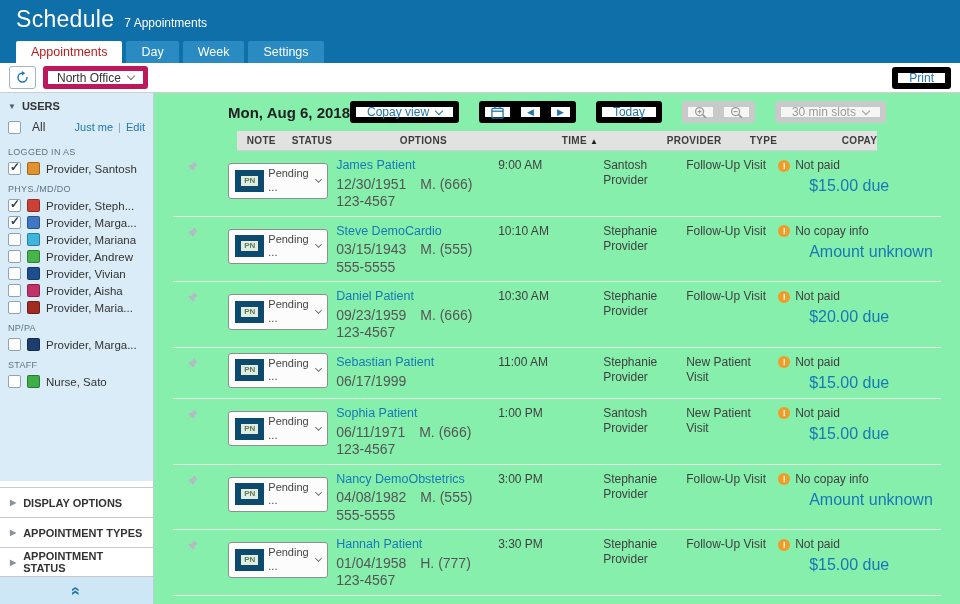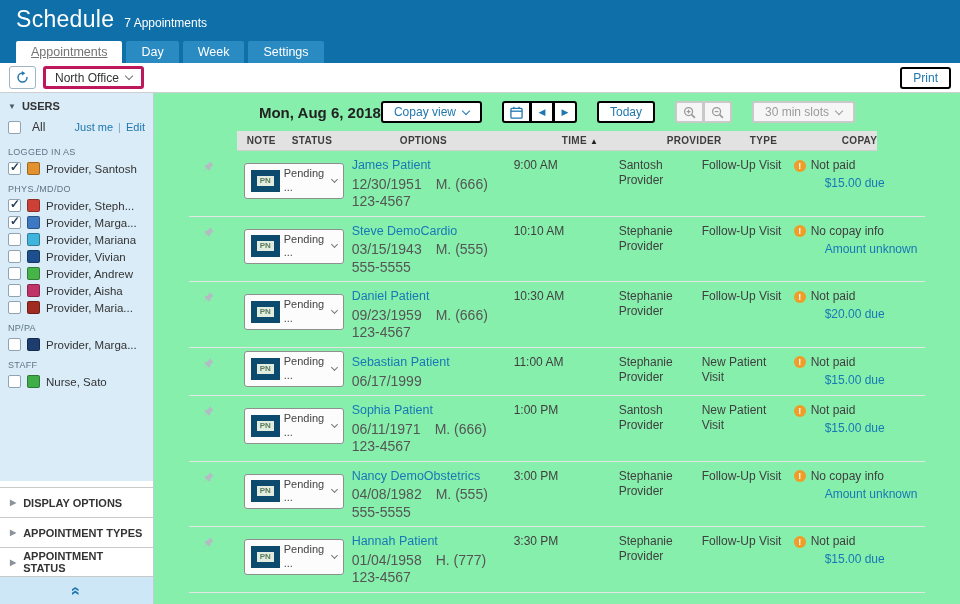--- a/index.html
+++ b/index.html
@@ -8,29 +8,29 @@
   .app { width:960px; height:604px; display:flex; flex-direction:column; }
   [data-interactable="true"] { cursor:pointer; }
 
   
   .top-header { background:#0f6fa9; height:38px; display:flex; align-items:center; padding:0 16px; gap:10px; flex:none; }
   .app-title { color:#fff; font-size:23px; font-weight:400; letter-spacing:.3px; }
   .app-subtitle { color:#fff; font-size:12px; margin-top:7px; }
 
   .tab-row { background:#0f6fa9; height:25px; display:flex; align-items:flex-end; padding-left:16px; gap:4px; flex:none; }
   .tab { background:#2a8ac2; color:#fff; font-size:12.5px; height:22px; display:flex; align-items:center; padding:0 15px; border-radius:2px 2px 0 0; }
-  .tab.active { background:#fff; color:#737373;text-decoration:underline; }
+  .tab.active { background:#fff; color:#b91c1c; }
 
   
   .toolbar { background:#fff; height:30px; border-bottom:1px solid #cfcfcf; display:flex; align-items:center; padding:0 9px; gap:7px; flex:none; }
   button { font-family:inherit; background:none; border:none; }
-  .btn { display:inline-flex; align-items:center; justify-content:center; background:#fff; border:2px solid #000000; border-radius:3px; color:#2077ae; font-size:12px; height:22px; padding:0 11px; white-space:nowrap; }
+  .btn { display:inline-flex; align-items:center; justify-content:center; background:#fff; border:6px solid #000000; border-radius:3px; color:#2077ae; font-size:12px; height:22px; padding:0 11px; white-space:nowrap; }
   .btn.disabled { border-color:#c9c9c9; color:#9a9a9a; background:#f6f6f6; }
   .tool-btn { width:27px; height:23px; border:1px solid #9fb4c4; border-radius:3px; background:#fff; display:inline-flex; align-items:center; justify-content:center; }
-  .office-select { display:inline-flex; align-items:center; border:3px solid #be185d; border-radius:3px; background:#fff; height:23px; padding:0 9px; font-size:12px; color:#333; }
+  .office-select { display:inline-flex; align-items:center; border:5px solid #be185d; border-radius:3px; background:#fff; height:23px; padding:0 9px; font-size:12px; color:#333; }
   .print-btn { margin-left:auto; }
 
   .chev { width:6px; height:6px; border-right:1.4px solid currentColor; border-bottom:1.4px solid currentColor; transform:rotate(45deg); display:inline-block; margin-left:7px; margin-top:-3px; flex:none; }
   .chev-gray { color:#777; }
 
   
   .content { flex:1; display:flex; min-height:0; }
 
   
   .sidebar { width:154px; flex:none; background:#fff; border-right:1px solid #bfcdd8; display:flex; flex-direction:column; }
@@ -77,21 +77,21 @@
   .cell-note { padding-top:9px; padding-left:3px; }
   .cell-status { padding-top:0; align-self:center; }
   .status-pill { display:inline-flex; align-items:center; gap:4px; border:1px solid #8f8f8f; border-radius:3px; background:#fcfcfc; padding:3px 6px; font-size:11px; color:#444; }
   .status-badge { font-size:8px; font-weight:bold; color:#5a7d5e; background:#e2ecdf; border:6px solid #0c4a6e; border-radius:0; padding:0 3px; line-height:10px; }
   .status-pill .chev { width:5px; height:5px; margin-left:2px; color:#777; }
   .patient-link { color:#1878b5; font-size:12.5px; text-decoration:none; display:inline-block; }
   .patient-details { margin-top:2px; font-size:14px; color:#555; }
   .pd-phone { margin-left:14px; }
   .copay-line1 { display:flex; align-items:center; gap:5px; }
   .warn-icon { width:12px; height:12px; flex:none; border-radius:50%; background:#ef9c28; color:#fff; font-size:9px; font-weight:bold; text-align:center; line-height:12px; }
-  .copay-amount { display:inline-block; margin-left:31px; margin-top:3px; color:#1878b5; font-size:12px; text-decoration:none; }
+  .copay-amount { display:inline-block; margin-left:31px; margin-top:3px; color:#1878b5; font-size:16px; text-decoration:none; }
 </style>
 </head>
 <body>
 
 <div class="app" data-interactable="false">
 
   <div class="top-header" data-interactable="false">
     <span class="app-title" data-interactable="false">Schedule</span>
     <span class="app-subtitle" data-interactable="false">7 Appointments</span>
   </div>
@@ -167,28 +167,28 @@
               </div>
 
               <div class="user-row" data-interactable="true">
                 <span class="checkbox" data-interactable="true"></span>
                 <span class="swatch" data-interactable="false" style="background: rgb(63, 180, 220);"></span>
                 <span class="user-name" data-interactable="false">Provider, Mariana</span>
               </div>
 
               <div class="user-row" data-interactable="true">
                 <span class="checkbox" data-interactable="true"></span>
+                <span class="swatch" data-interactable="false" style="background: rgb(70, 180, 73);"></span>
+                <span class="user-name" data-interactable="false">Provider, Andrew</span>
+              </div>
+
+              <div class="user-row" data-interactable="true">
+                <span class="checkbox" data-interactable="true"></span>
                 <span class="swatch" data-interactable="false" style="background: rgb(29, 79, 143);"></span>
                 <span class="user-name" data-interactable="false">Provider, Vivian</span>
-              </div>
-
-              <div class="user-row" data-interactable="true">
-                <span class="checkbox" data-interactable="true"></span>
-                <span class="swatch" data-interactable="false" style="background: rgb(70, 180, 73);"></span>
-                <span class="user-name" data-interactable="false">Provider, Andrew</span>
               </div>
 
               <div class="user-row" data-interactable="true">
                 <span class="checkbox" data-interactable="true"></span>
                 <span class="swatch" data-interactable="false" style="background: rgb(193, 51, 102);"></span>
                 <span class="user-name" data-interactable="false">Provider, Aisha</span>
               </div>
 
               <div class="user-row" data-interactable="true">
                 <span class="checkbox" data-interactable="true"></span>

